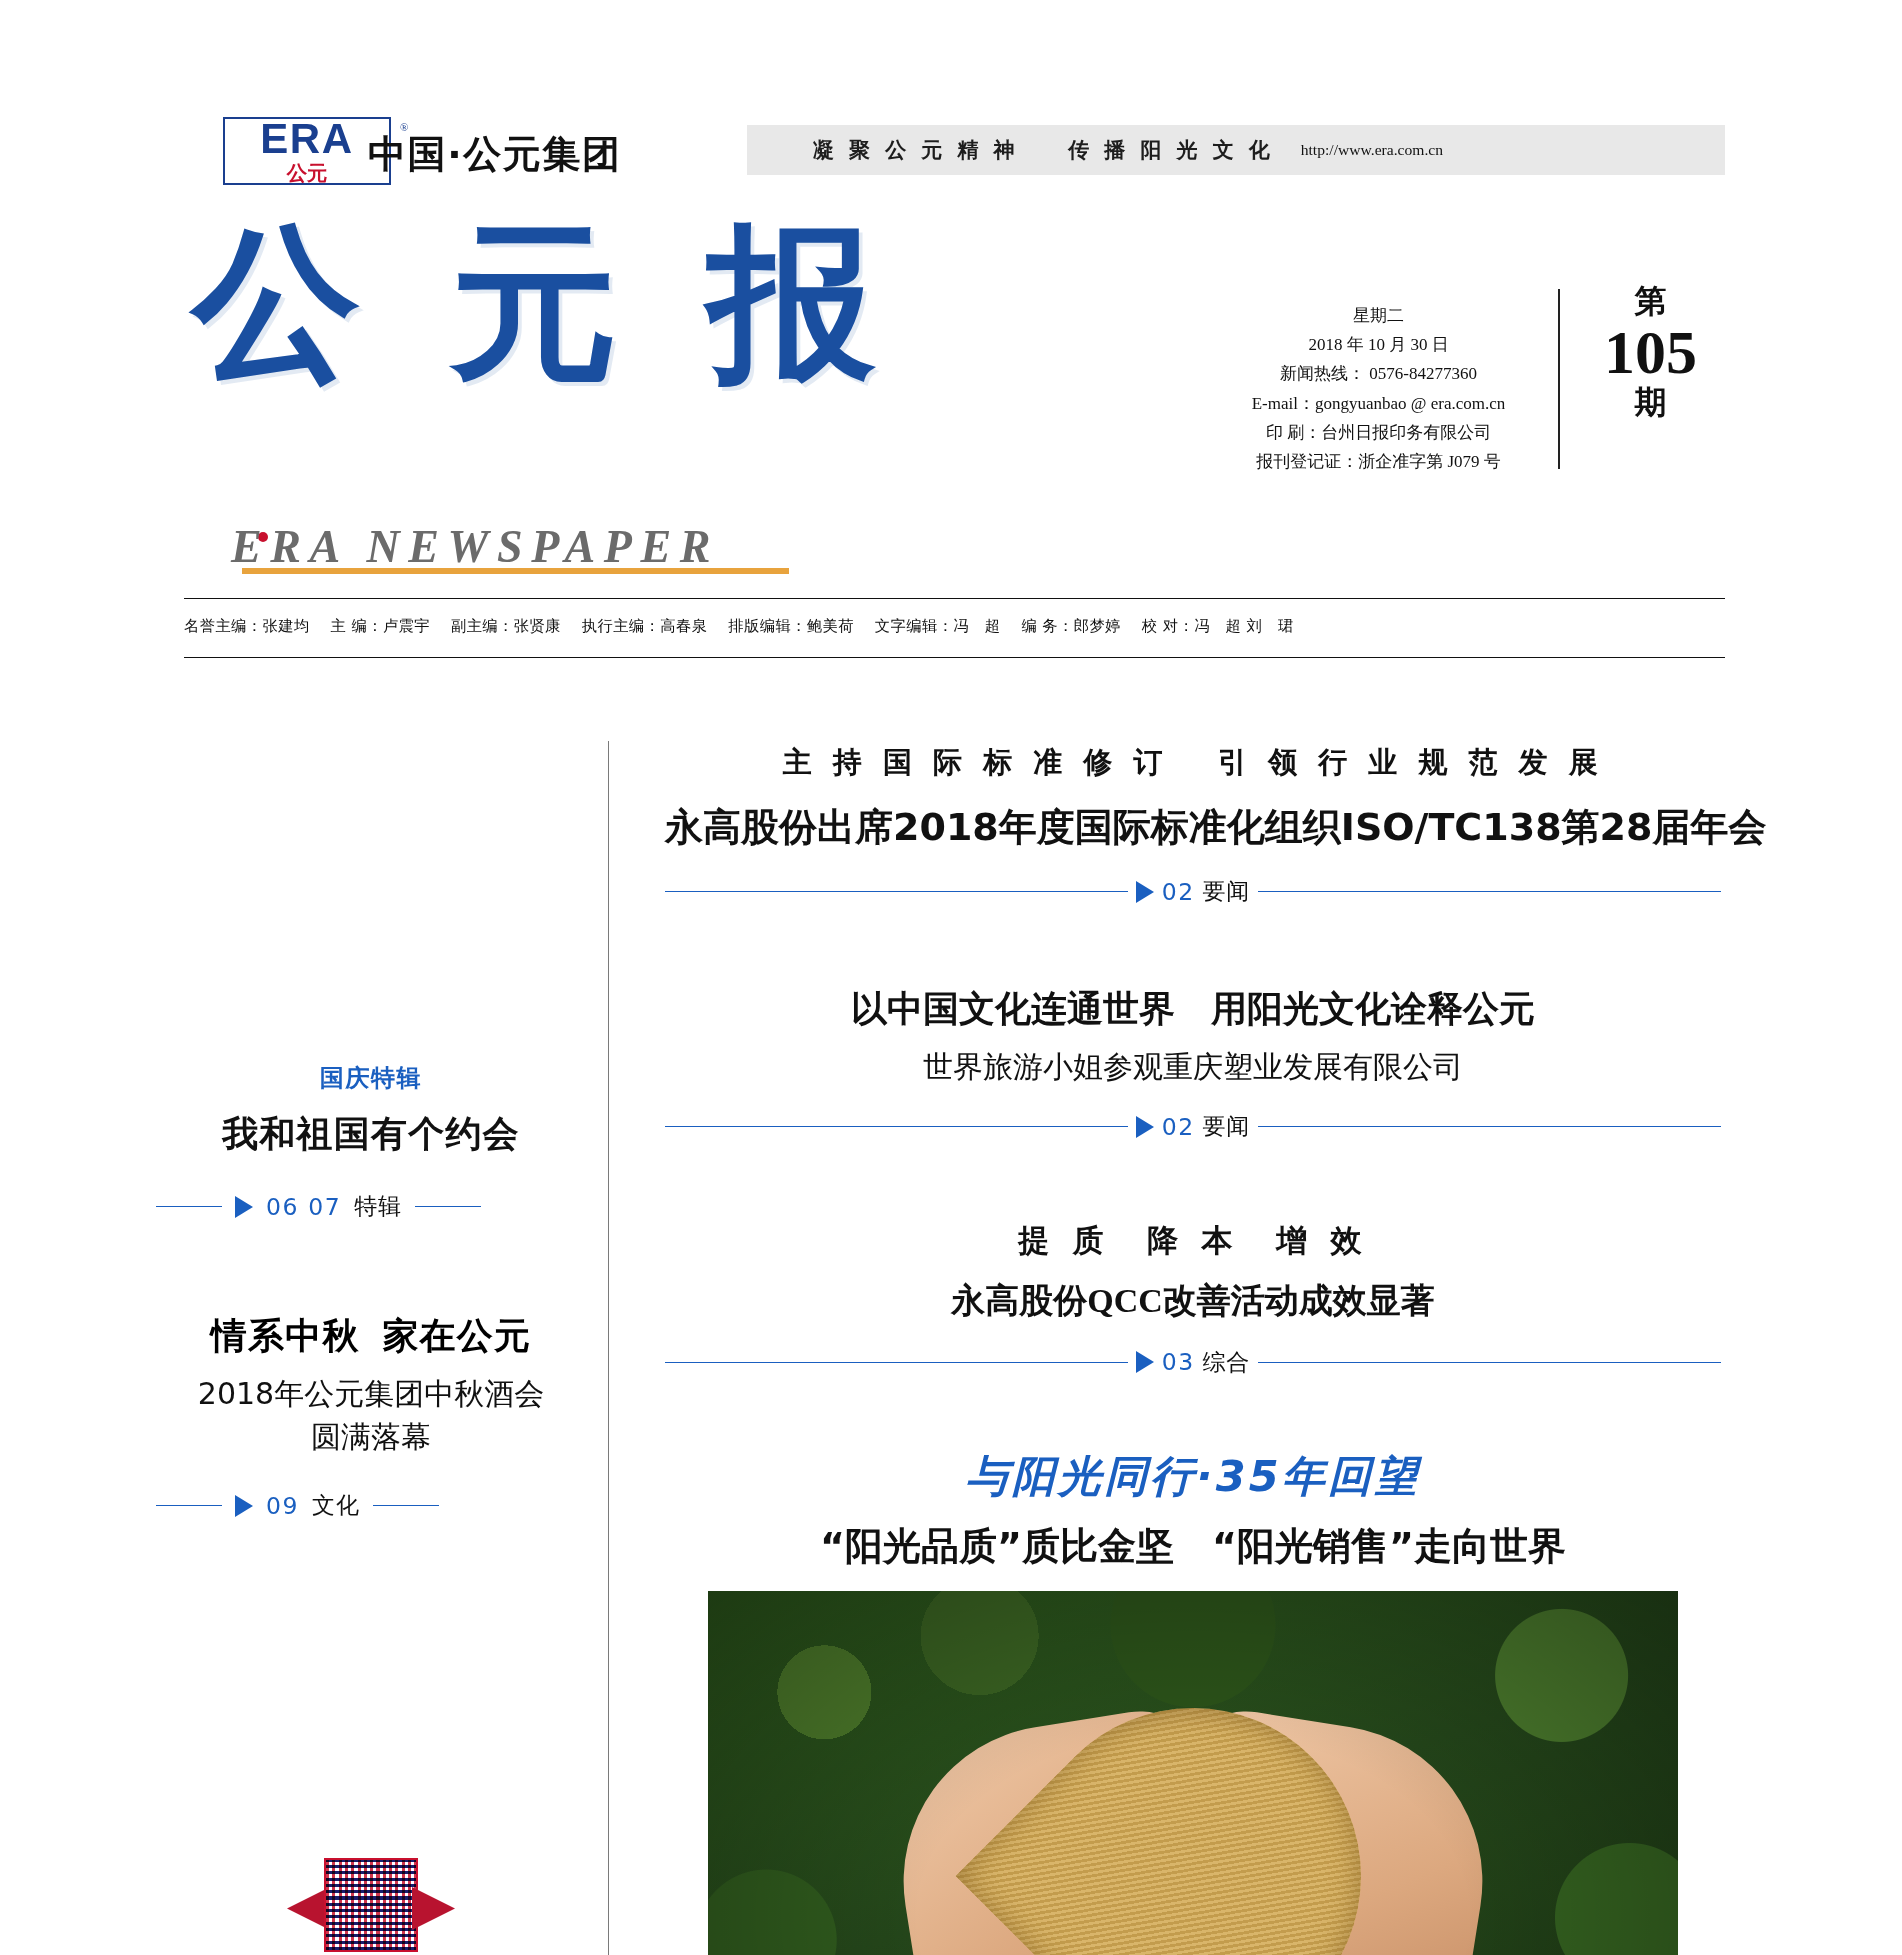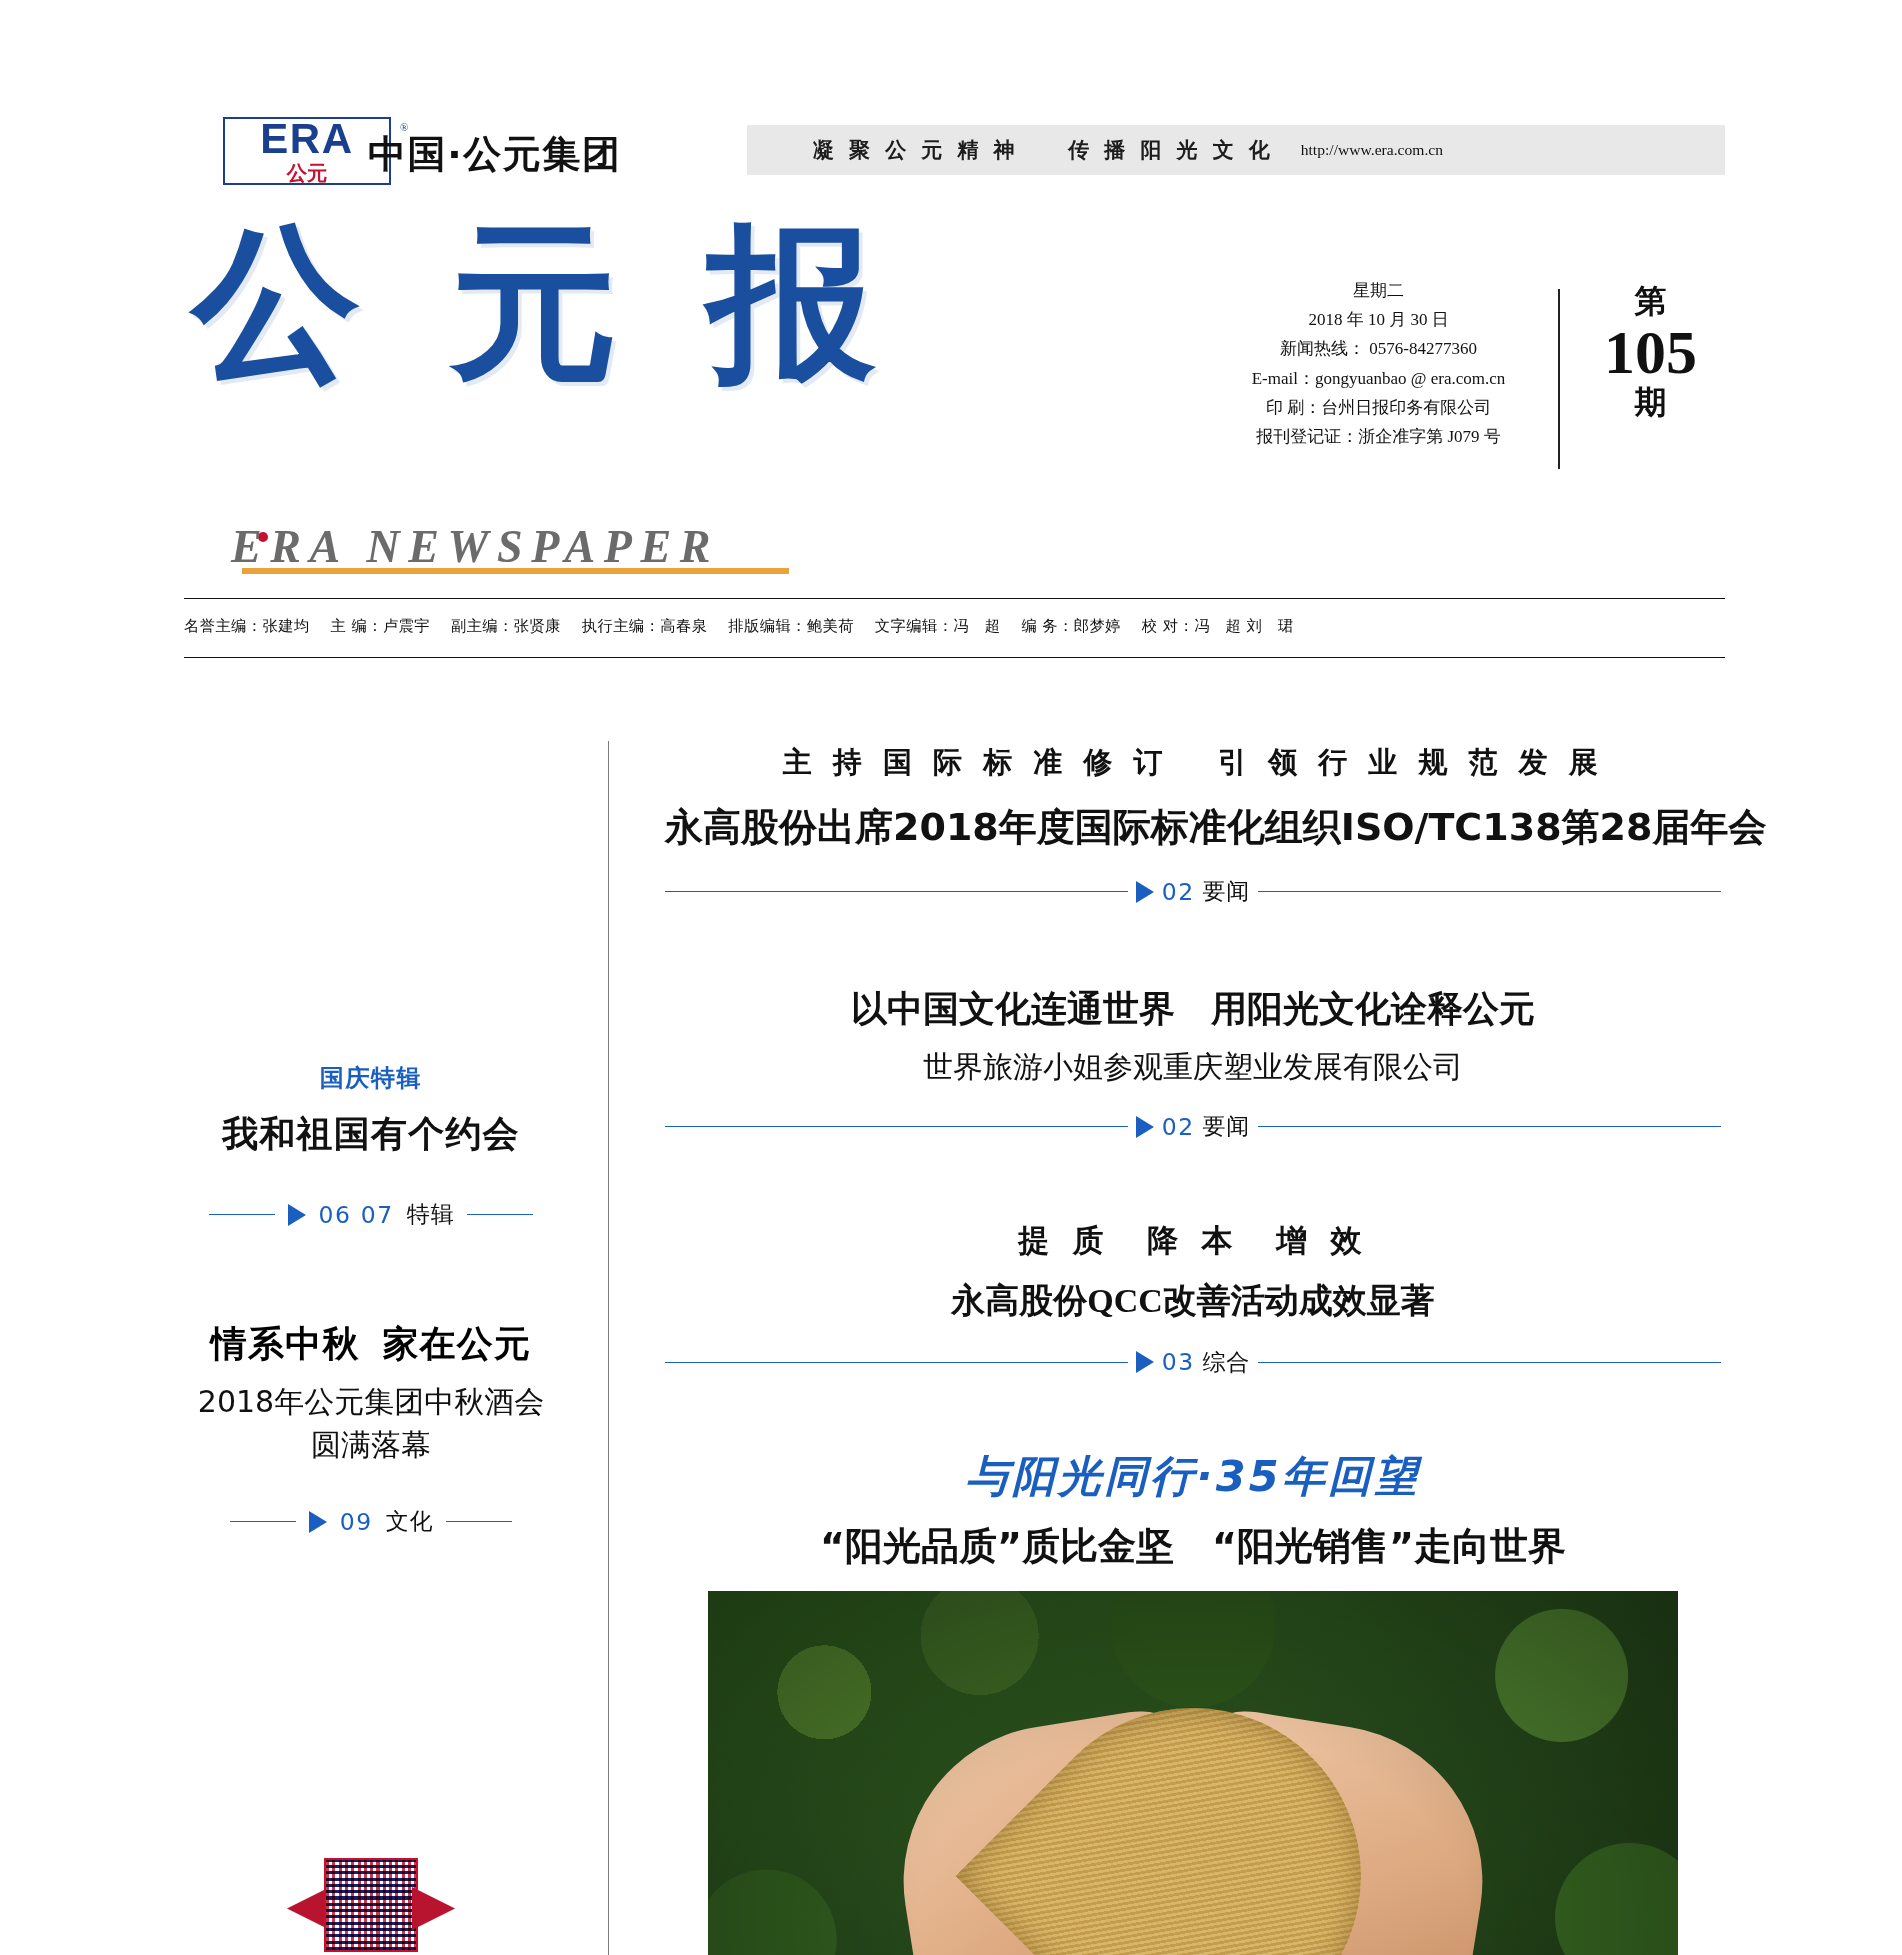--- a/index.html
+++ b/index.html
@@ -148,21 +148,21 @@
     top: 568px;
     width: 547px;
     height: 6.3px;
     background: #e8a33d;
   }
 
   
   .issue-info {
     position: absolute;
     left: 1220px;
-    top: 276px;
+    top: 301px;
     width: 317px;
     text-align: center;
     font-family: "Liberation Serif", serif;
   }
   .issue-info .line {
     font-size: 17px;
     color: #111;
     line-height: 1.72;
     white-space: nowrap;
   }
@@ -260,22 +260,21 @@
     font-family: "DejaVu Sans", sans-serif;
     font-weight: bold;
     font-size: 36px;
     color: #111;
     letter-spacing: 1.2px;
     margin-top: 16.4px;
   }
   .pagerow {
     display: flex;
     align-items: center;
-    justify-content: center;
-    margin-top: 40px;
+    margin-top: 32px;
     gap: 13px;
   }
   .pagerow .ln {
     width: 66px;
     height: 1.2px;
     background: #1a5fc0;
   }
   .tri {
     width: 0; height: 0;
     border-left: 18px solid #1a5fc0;

